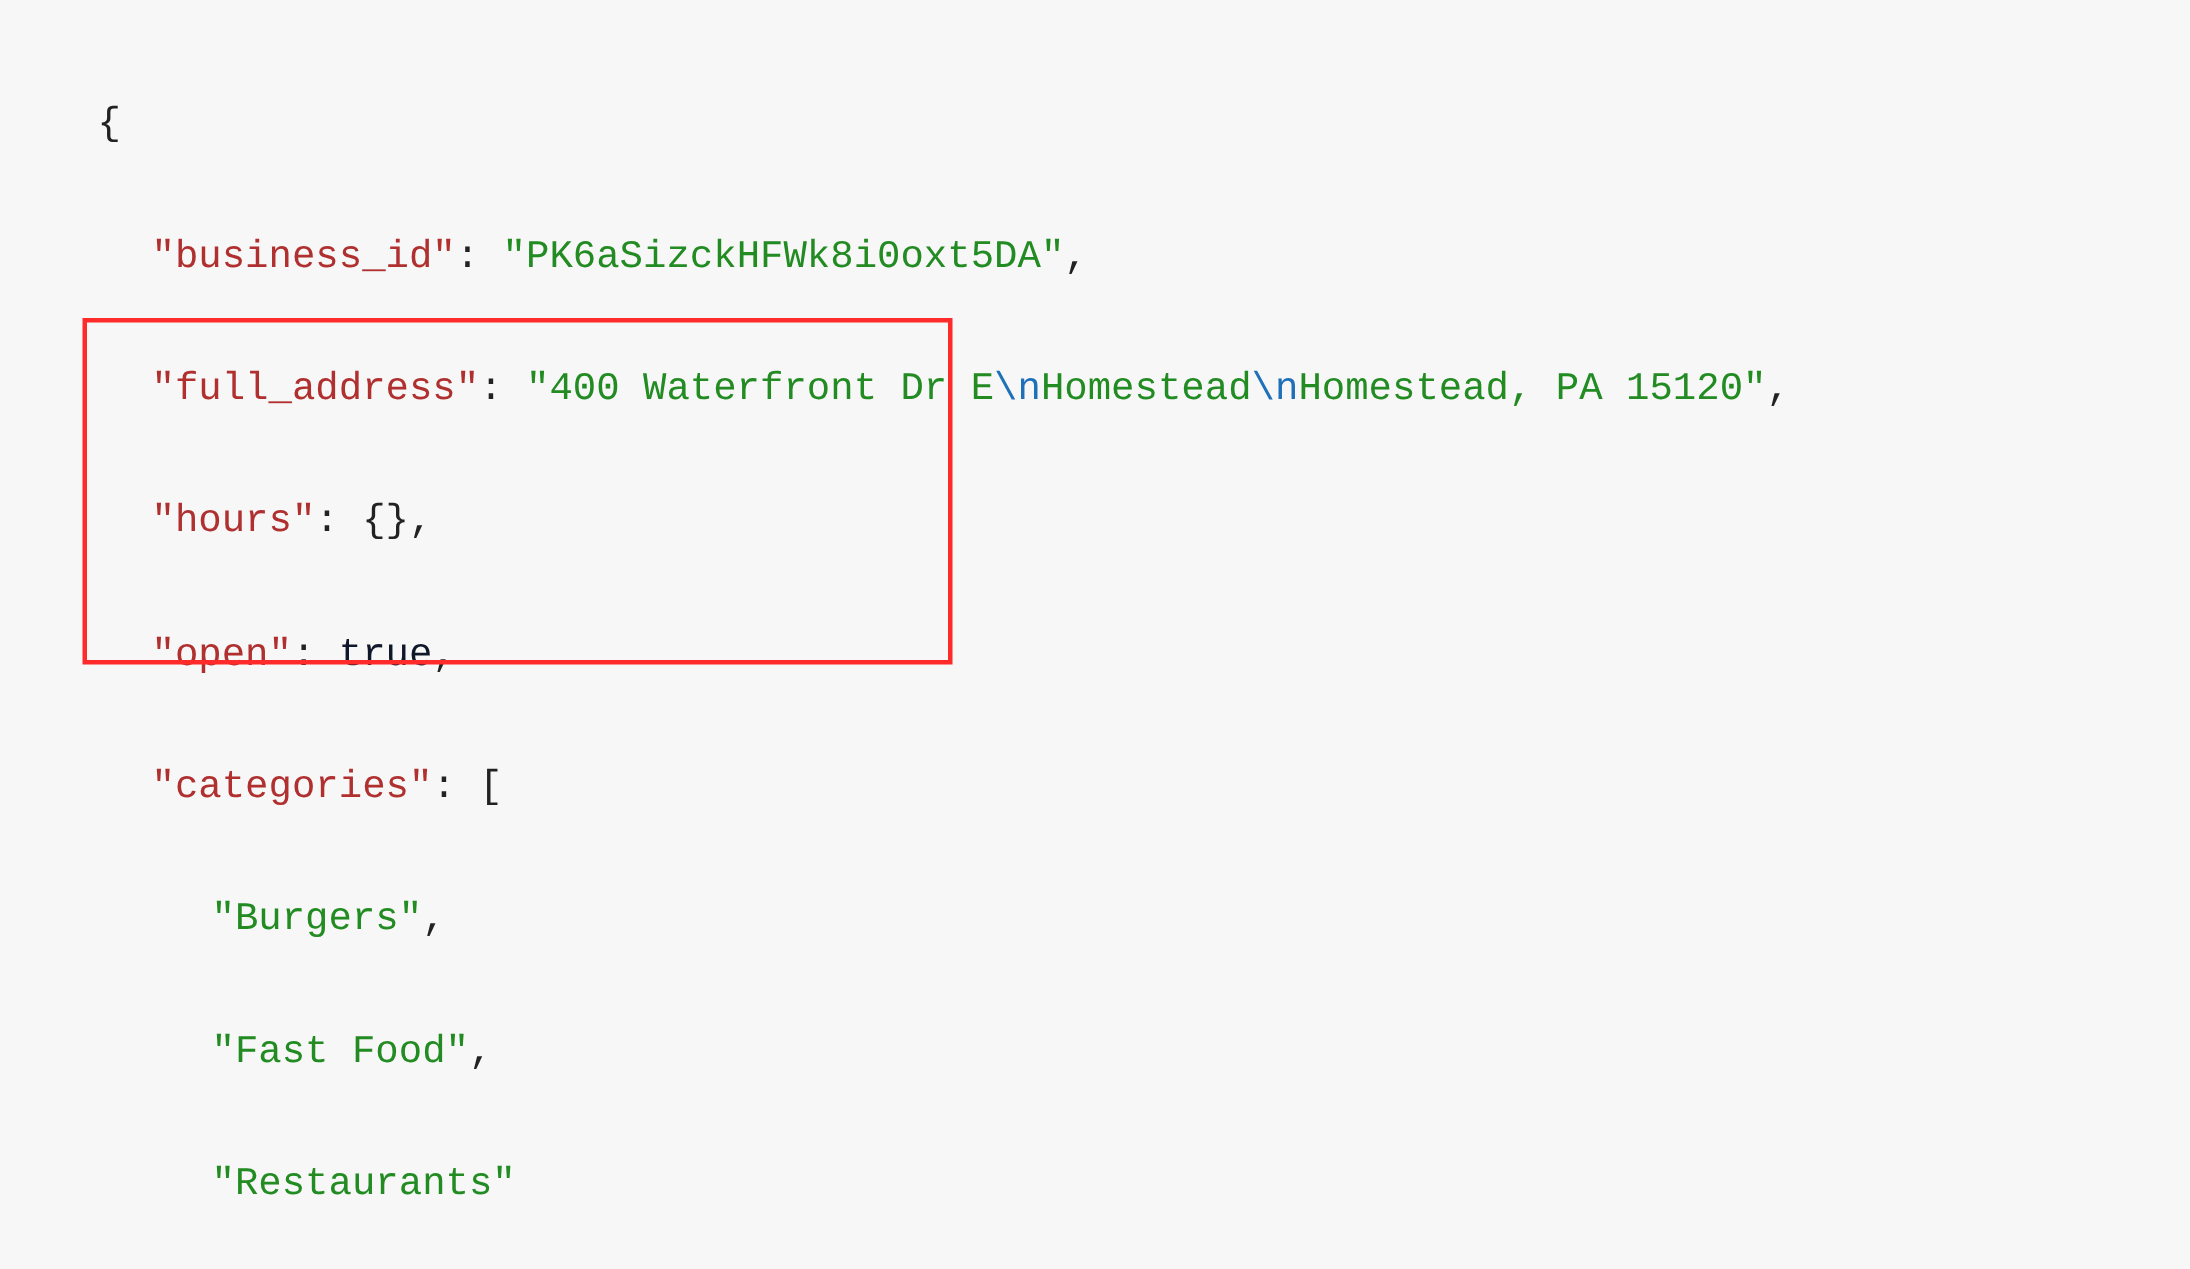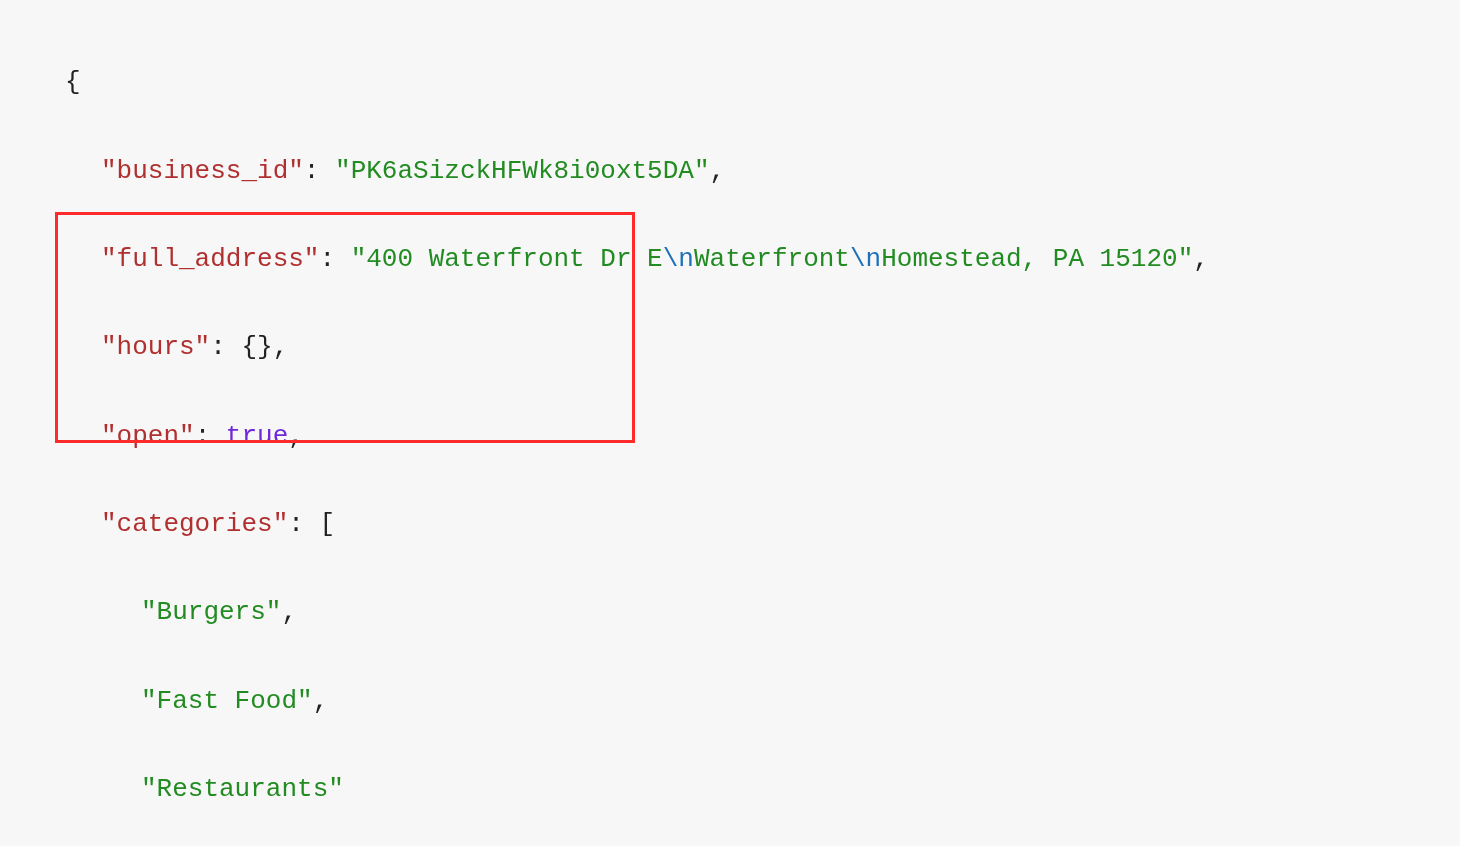--- a/index.html
+++ b/index.html
@@ -12,38 +12,38 @@
     font-weight: 500;
   }
   .code-container {
     padding: 16px 0 0 65px;
     position: relative;
     white-space: pre;
   }
   .punct { color: #222; }
   .key { color: #b03030; }   
   .str { color: #228b22; }   
-  .bool { color: #6d28d9; }  
+  .bool { color: #0f172a; }  
   .esc { color: #1e70b8; }   
   .highlight-box {
     position: absolute;
     border: 3px solid #ff2a2a;
     pointer-events: none;
   }
   .line { display: block; }
   .i1 { padding-left: 36px; }
   .i2 { padding-left: 76px; }
 </style>
 </head>
 <body>
 
 <div class="code-container">
 <span class="line"><span class="punct">{</span></span>
 <span class="line i1"><span class="key">"business_id"</span><span class="punct">: </span><span class="str">"PK6aSizckHFWk8i0oxt5DA"</span><span class="punct">,</span></span>
-<span class="line i1"><span class="key">"full_address"</span><span class="punct">: </span><span class="str">"400 Waterfront Dr E</span><span class="esc">\n</span><span class="str">Waterfront</span><span class="esc">\n</span><span class="str">Homestead, PA 15120"</span><span class="punct">,</span></span>
+<span class="line i1"><span class="key">"full_address"</span><span class="punct">: </span><span class="str">"400 Waterfront Dr E</span><span class="esc">\n</span><span class="str">Homestead</span><span class="esc">\n</span><span class="str">Homestead, PA 15120"</span><span class="punct">,</span></span>
 <span class="line i1"><span class="key">"hours"</span><span class="punct">: </span><span class="punct">{}</span><span class="punct">,</span></span>
 <span class="line i1"><span class="key">"open"</span><span class="punct">: </span><span class="bool">true</span><span class="punct">,</span></span>
 <span class="line i1"><span class="key">"categories"</span><span class="punct">: [</span></span>
 <span class="line i2"><span class="str">"Burgers"</span><span class="punct">,</span></span>
 <span class="line i2"><span class="str">"Fast Food"</span><span class="punct">,</span></span>
 <span class="line i2"><span class="str">"Restaurants"</span></span>
 
 
 
 

